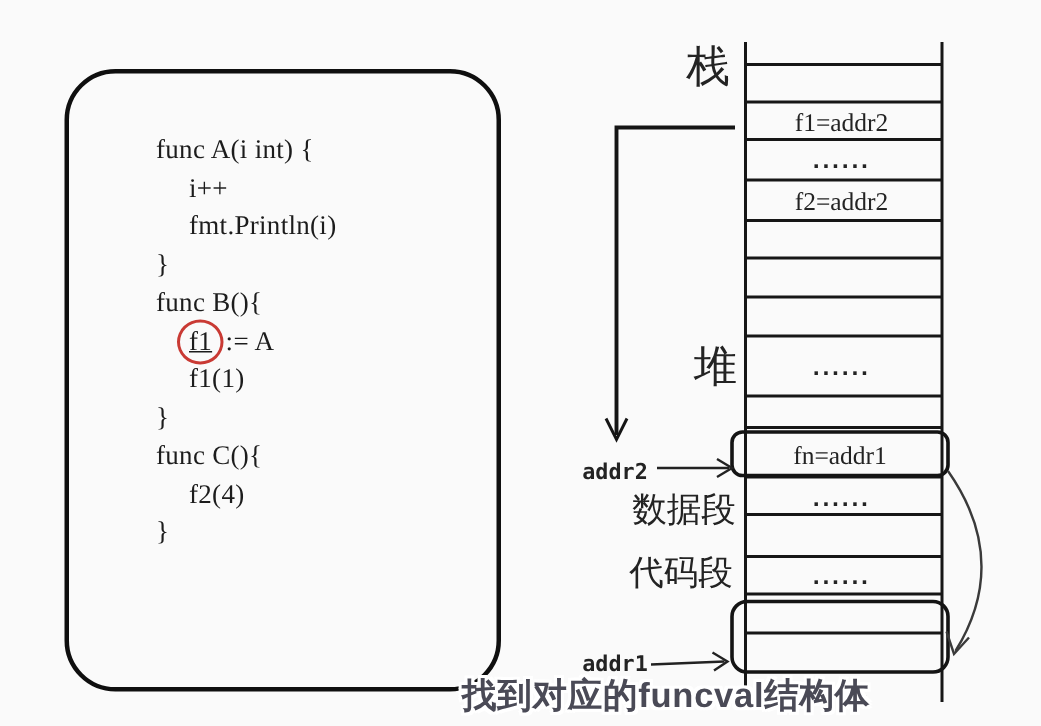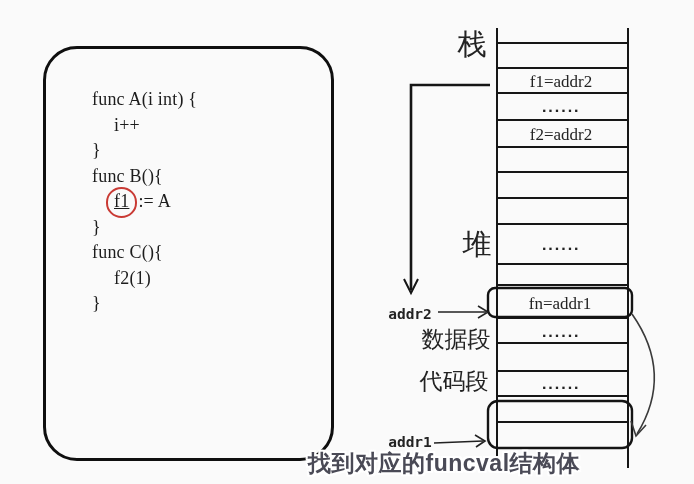--- a/index.html
+++ b/index.html
@@ -21,20 +21,21 @@
     box-sizing:content-box;
     padding-top:38px;
     padding-left:46px;
   }
   .code-line{
     font-size:18px;
     line-height:25.5px;
     color:#1c1c1c;
     white-space:pre;
     letter-spacing:0.2px;
+    margin-left:12px;
   }
   .code-line.ind{padding-left:22px;}
   .circled{
     display:inline-block;
     border:2px solid #c93a34;
     border-radius:50%;
     padding:0 6px 1px 6px;
     margin:-3px 1px -3px -8px;
     text-decoration:underline;
   }
@@ -76,26 +77,28 @@
   }
 </style>
 </head>
 <body>
 
 <div class="stage">
 
   <div class="code-panel">
     <div class="code-line">func A(i int) {</div>
     <div class="code-line ind">i++</div>
+    <div class="code-line ind">fmt.Println(i)</div>
     <div class="code-line">}</div>
     <div class="code-line">func B(){</div>
     <div class="code-line ind"><span class="circled">f1</span><span>:= A</span></div>
+    <div class="code-line ind">f1(1)</div>
     <div class="code-line">}</div>
     <div class="code-line">func C(){</div>
-    <div class="code-line ind">f2(1)</div>
+    <div class="code-line ind">f2(4)</div>
     <div class="code-line">}</div>
   </div>
 
   <svg class="diagram" viewBox="0 0 694 484">
 
     <g stroke="#161616" stroke-width="2" fill="none">
       <line x1="497" y1="28" x2="497" y2="468"></line>
       <line x1="628" y1="28" x2="628" y2="468"></line>
 
       <line x1="497" y1="43" x2="628" y2="43"></line>

